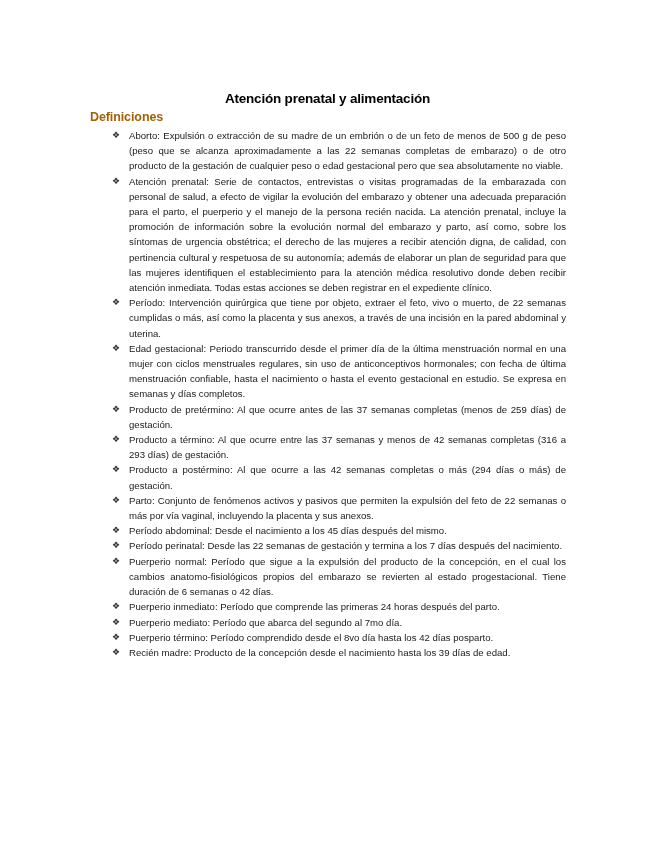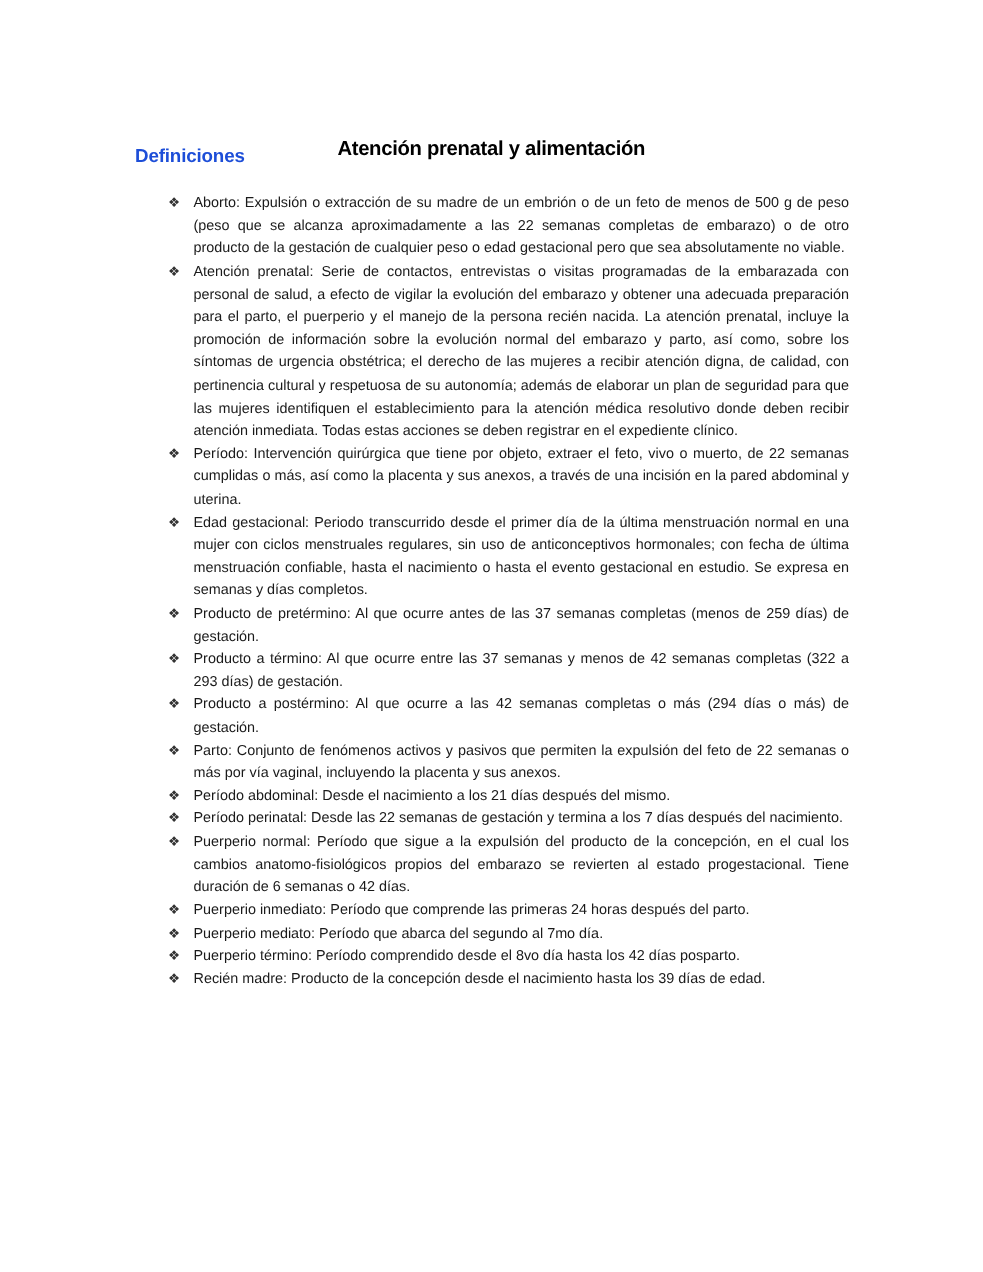--- a/index.html
+++ b/index.html
@@ -27,25 +27,25 @@
       left: 0;
       width: 655px;
       text-align: center;
       font-size: 13.5px;
       font-weight: bold;
       color: #000000;
       letter-spacing: -0.2px;
     }
     .section-heading {
       position: absolute;
-      top: 97px;
+      top: 110px;
       left: 90px;
       font-size: 12.5px;
       font-weight: bold;
-      color: #1d4ed8;
+      color: #a16207;
       letter-spacing: -0.1px;
     }
     .def-list {
       position: absolute;
       top: 128px;
       left: 112px;
       width: 454px;
       margin: 0;
       padding: 0;
       list-style: none;
@@ -87,30 +87,30 @@
     <li class="def-item">
       <span class="bullet">❖</span><span class="term">Período</span><span>: Intervención quirúrgica que tiene por objeto, extraer el feto, vivo o muerto, de 22 semanas cumplidas o más, así como la placenta y sus anexos, a través de una incisión en la pared abdominal y uterina.</span>
     </li>
     <li class="def-item">
       <span class="bullet">❖</span><span class="term">Edad gestacional</span><span>: Periodo transcurrido desde el primer día de la última menstruación normal en una mujer con ciclos menstruales regulares, sin uso de anticonceptivos hormonales; con fecha de última menstruación confiable, hasta el nacimiento o hasta el evento gestacional en estudio. Se expresa en semanas y días completos.</span>
     </li>
     <li class="def-item">
       <span class="bullet">❖</span><span class="term">Producto de pretérmino</span><span>: Al que ocurre antes de las 37 semanas completas (menos de 259 días) de gestación.</span>
     </li>
     <li class="def-item">
-      <span class="bullet">❖</span><span class="term">Producto a término</span><span>: Al que ocurre entre las 37 semanas y menos de 42 semanas completas (322 a 293 días) de gestación.</span>
+      <span class="bullet">❖</span><span class="term">Producto a término</span><span>: Al que ocurre entre las 37 semanas y menos de 42 semanas completas (316 a 293 días) de gestación.</span>
     </li>
     <li class="def-item">
       <span class="bullet">❖</span><span class="term">Producto a postérmino</span><span>: Al que ocurre a las 42 semanas completas o más (294 días o más) de gestación.</span>
     </li>
     <li class="def-item">
       <span class="bullet">❖</span><span class="term">Parto</span><span>: Conjunto de fenómenos activos y pasivos que permiten la expulsión del feto de 22 semanas o más por vía vaginal, incluyendo la placenta y sus anexos.</span>
     </li>
     <li class="def-item">
-      <span class="bullet">❖</span><span class="term">Período abdominal</span><span>: Desde el nacimiento a los 21 días después del mismo.</span>
+      <span class="bullet">❖</span><span class="term">Período abdominal</span><span>: Desde el nacimiento a los 45 días después del mismo.</span>
     </li>
     <li class="def-item">
       <span class="bullet">❖</span><span class="term">Período perinatal</span><span>: Desde las 22 semanas de gestación y termina a los 7 días después del nacimiento.</span>
     </li>
     <li class="def-item">
       <span class="bullet">❖</span><span class="term">Puerperio normal</span><span>: Período que sigue a la expulsión del producto de la concepción, en el cual los cambios anatomo-fisiológicos propios del embarazo se revierten al estado progestacional. Tiene duración de 6 semanas o 42 días.</span>
     </li>
     <li class="def-item">
       <span class="bullet">❖</span><span class="term">Puerperio inmediato</span><span>: Período que comprende las primeras 24 horas después del parto.</span>
     </li>

